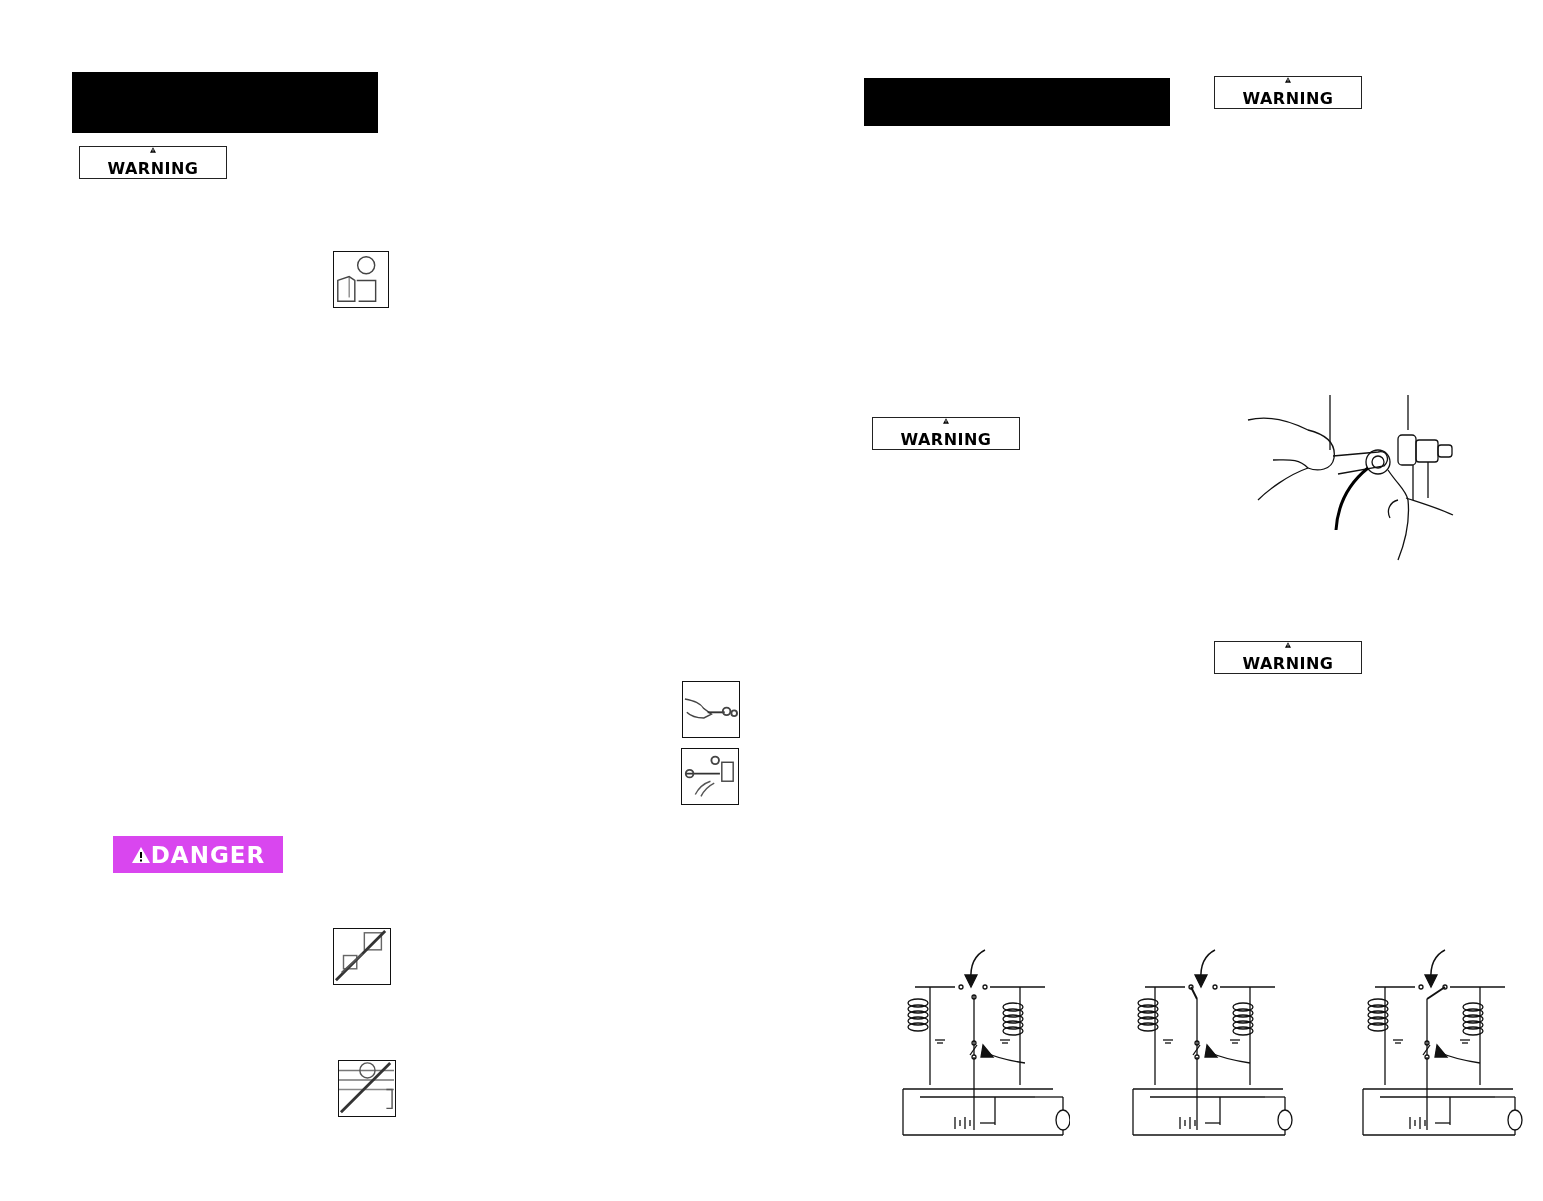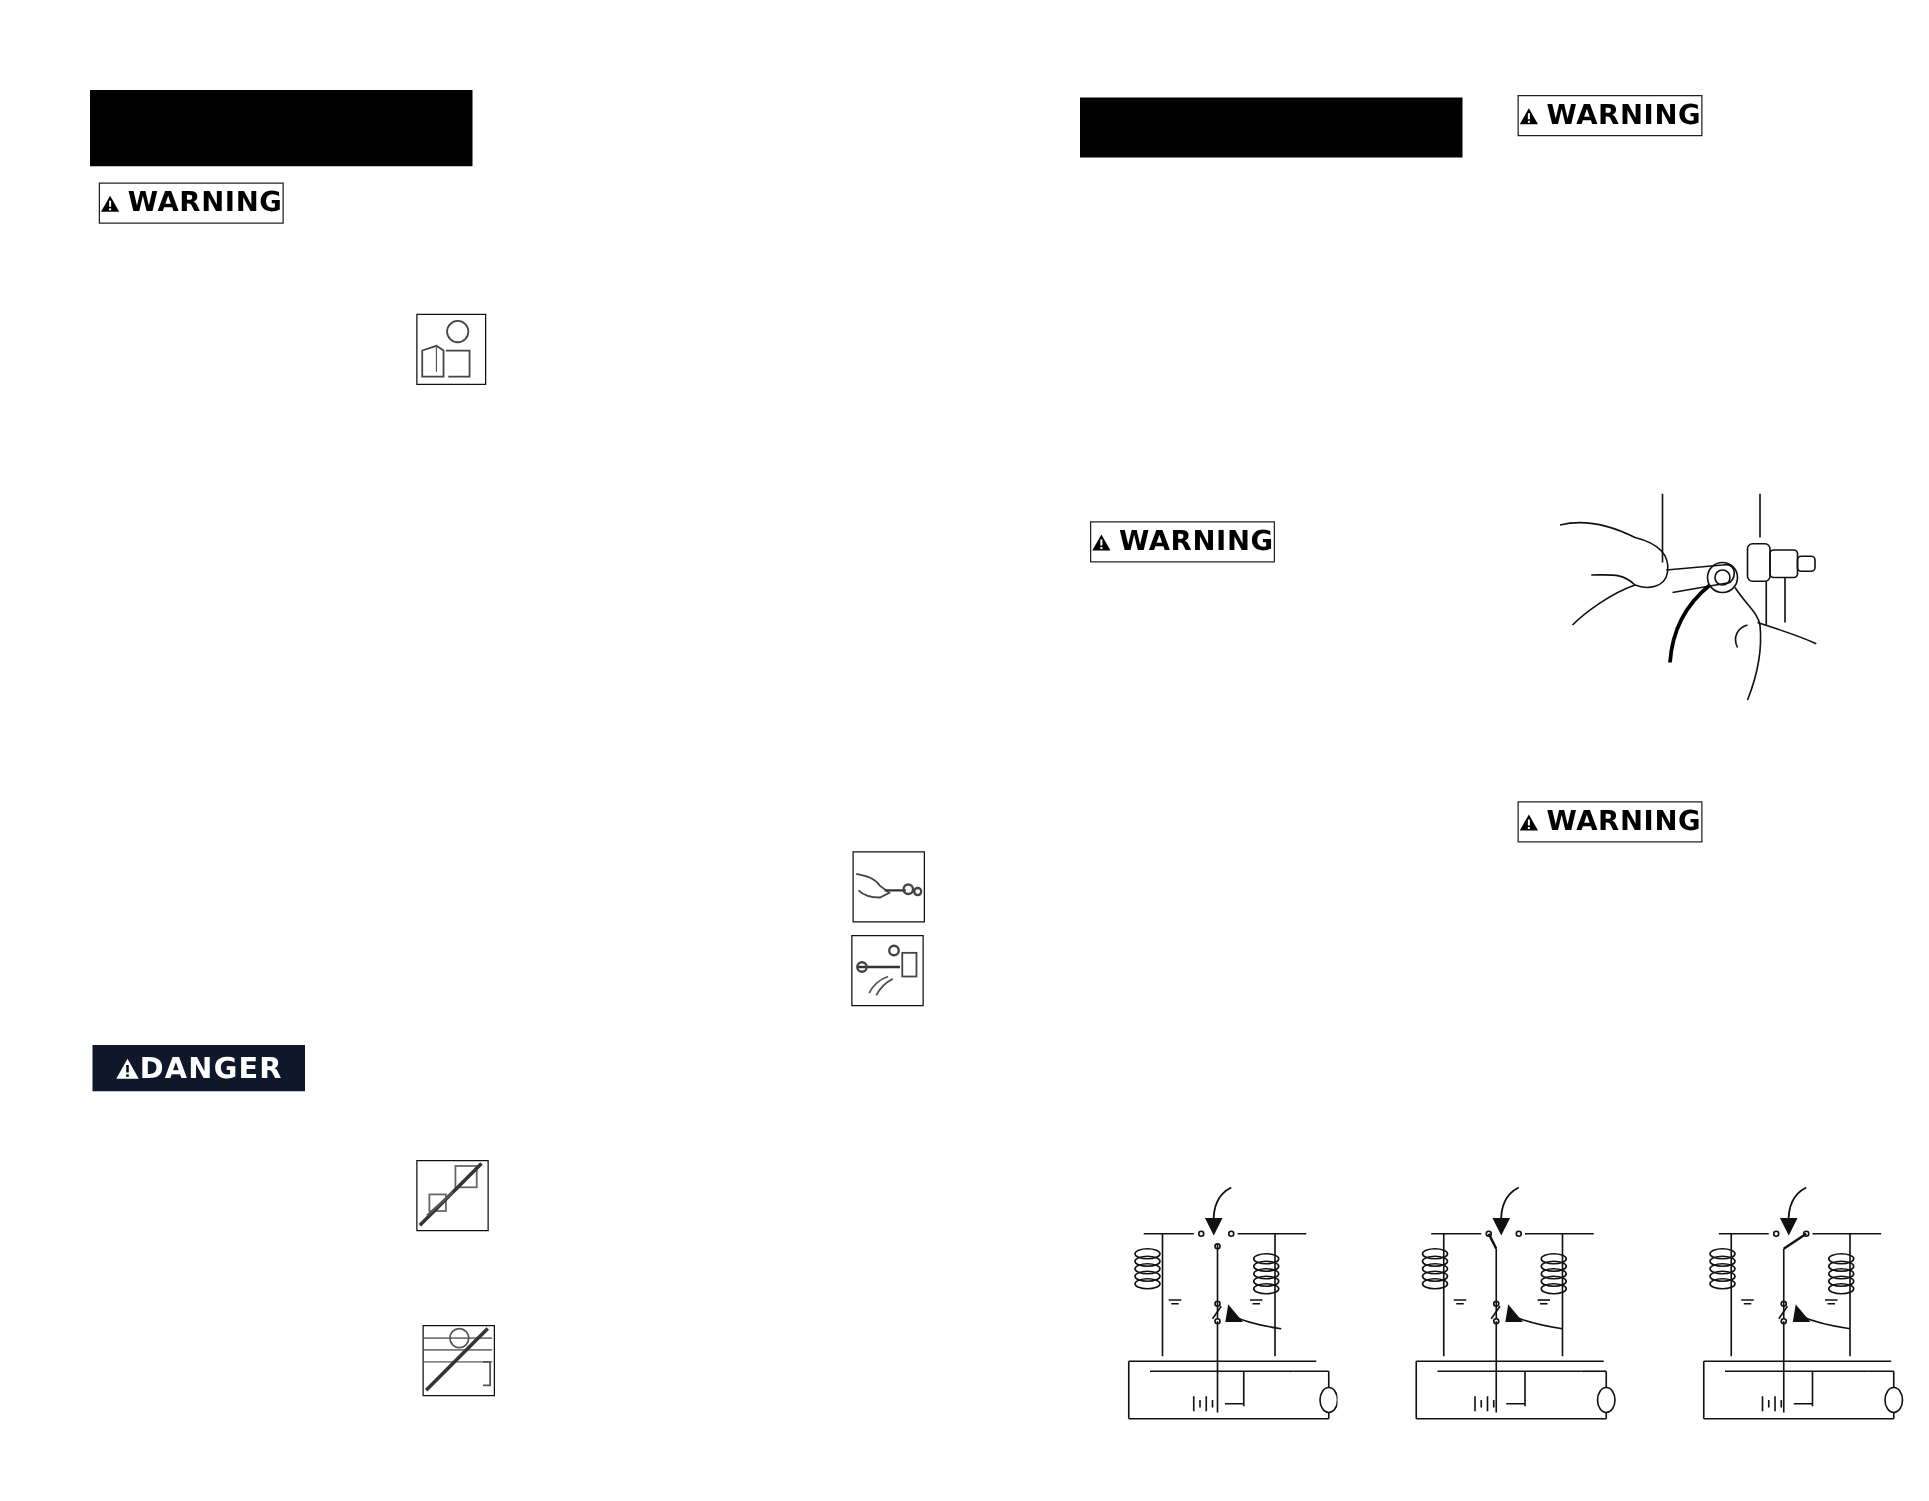--- a/index.html
+++ b/index.html
@@ -3,27 +3,27 @@
 <meta charset="utf-8">
 <style>
   html, body { margin: 0; padding: 0; background: #ffffff; }
   body { width: 1543px; height: 1201px; position: relative; overflow: hidden;
          font-family: "DejaVu Sans", sans-serif; }
   .abs { position: absolute; }
   .black-bar { background: #000000; }
   .signal-warning {
     border: 1.5px solid #222; background: #fff; color: #000;
     display: flex; align-items: center; justify-content: center; gap: 6px;
-    font-family: "DejaVu Sans", sans-serif; font-weight: bold; font-size: 22px;
-    letter-spacing: 0.5px; box-sizing: border-box;
+    font-family: "DejaVu Sans", sans-serif; font-weight: bold; font-size: 16px;
+    letter-spacing: 0.5px; box-sizing: border-box; flex-direction: column;
   }
   .signal-danger {
-    background: #0f172a; color: #fff; display: flex; align-items: center;
+    background: #d946ef; color: #fff; display: flex; align-items: center;
     justify-content: center; font-family: "DejaVu Sans", sans-serif;
-    font-weight: bold; font-size: 23px; letter-spacing: 1px; box-sizing: border-box;
+    font-weight: bold; font-size: 23px; letter-spacing: 1px; box-sizing: border-box; margin-left: 39px;
   }
   .tri { width: 20px; height: 18px; display: inline-block; }
   .picto { border: 1.5px solid #111; background: #fff; box-sizing: border-box; }
   svg { display: block; }
 </style>
 </head>
 <body>
 
 <div class="abs black-bar" style="left:72px; top:72px; width:306px; height:61px;"></div>
 

